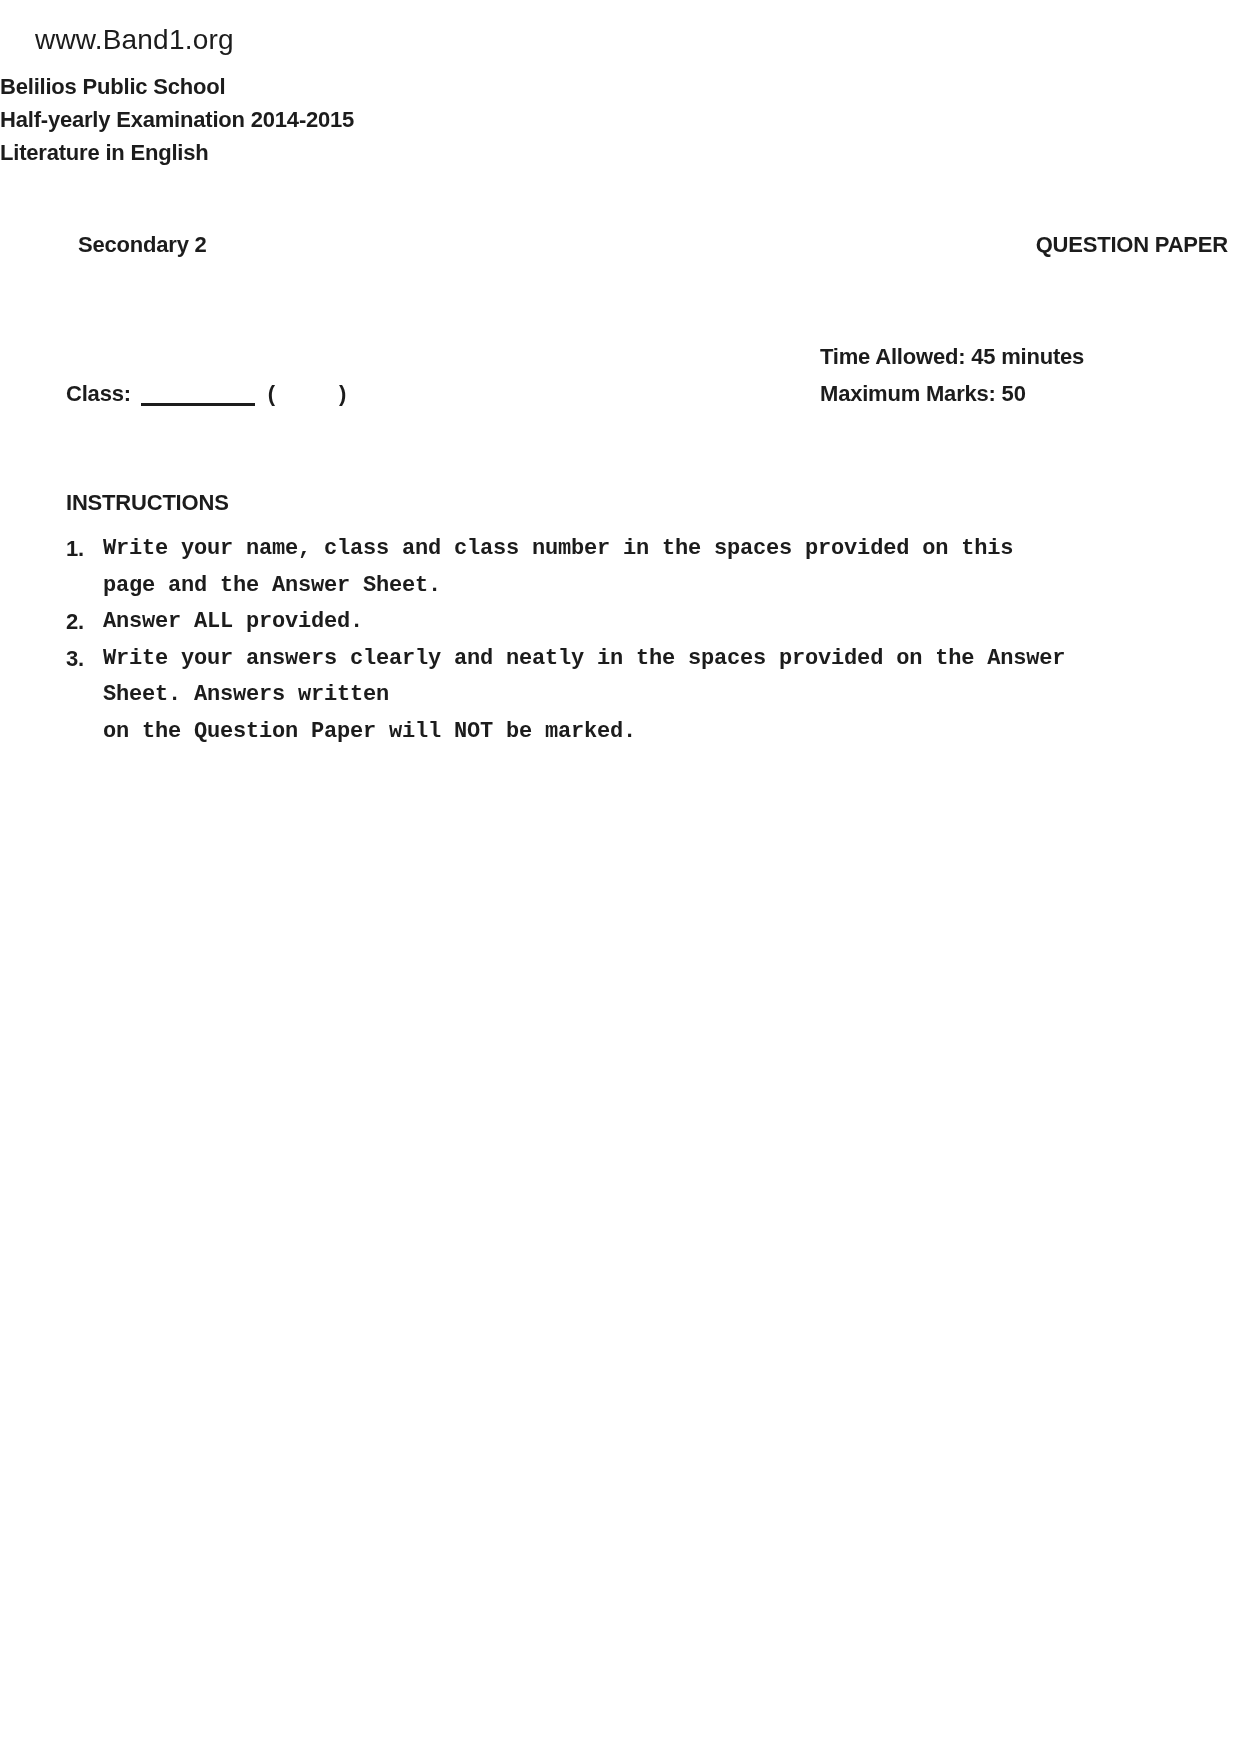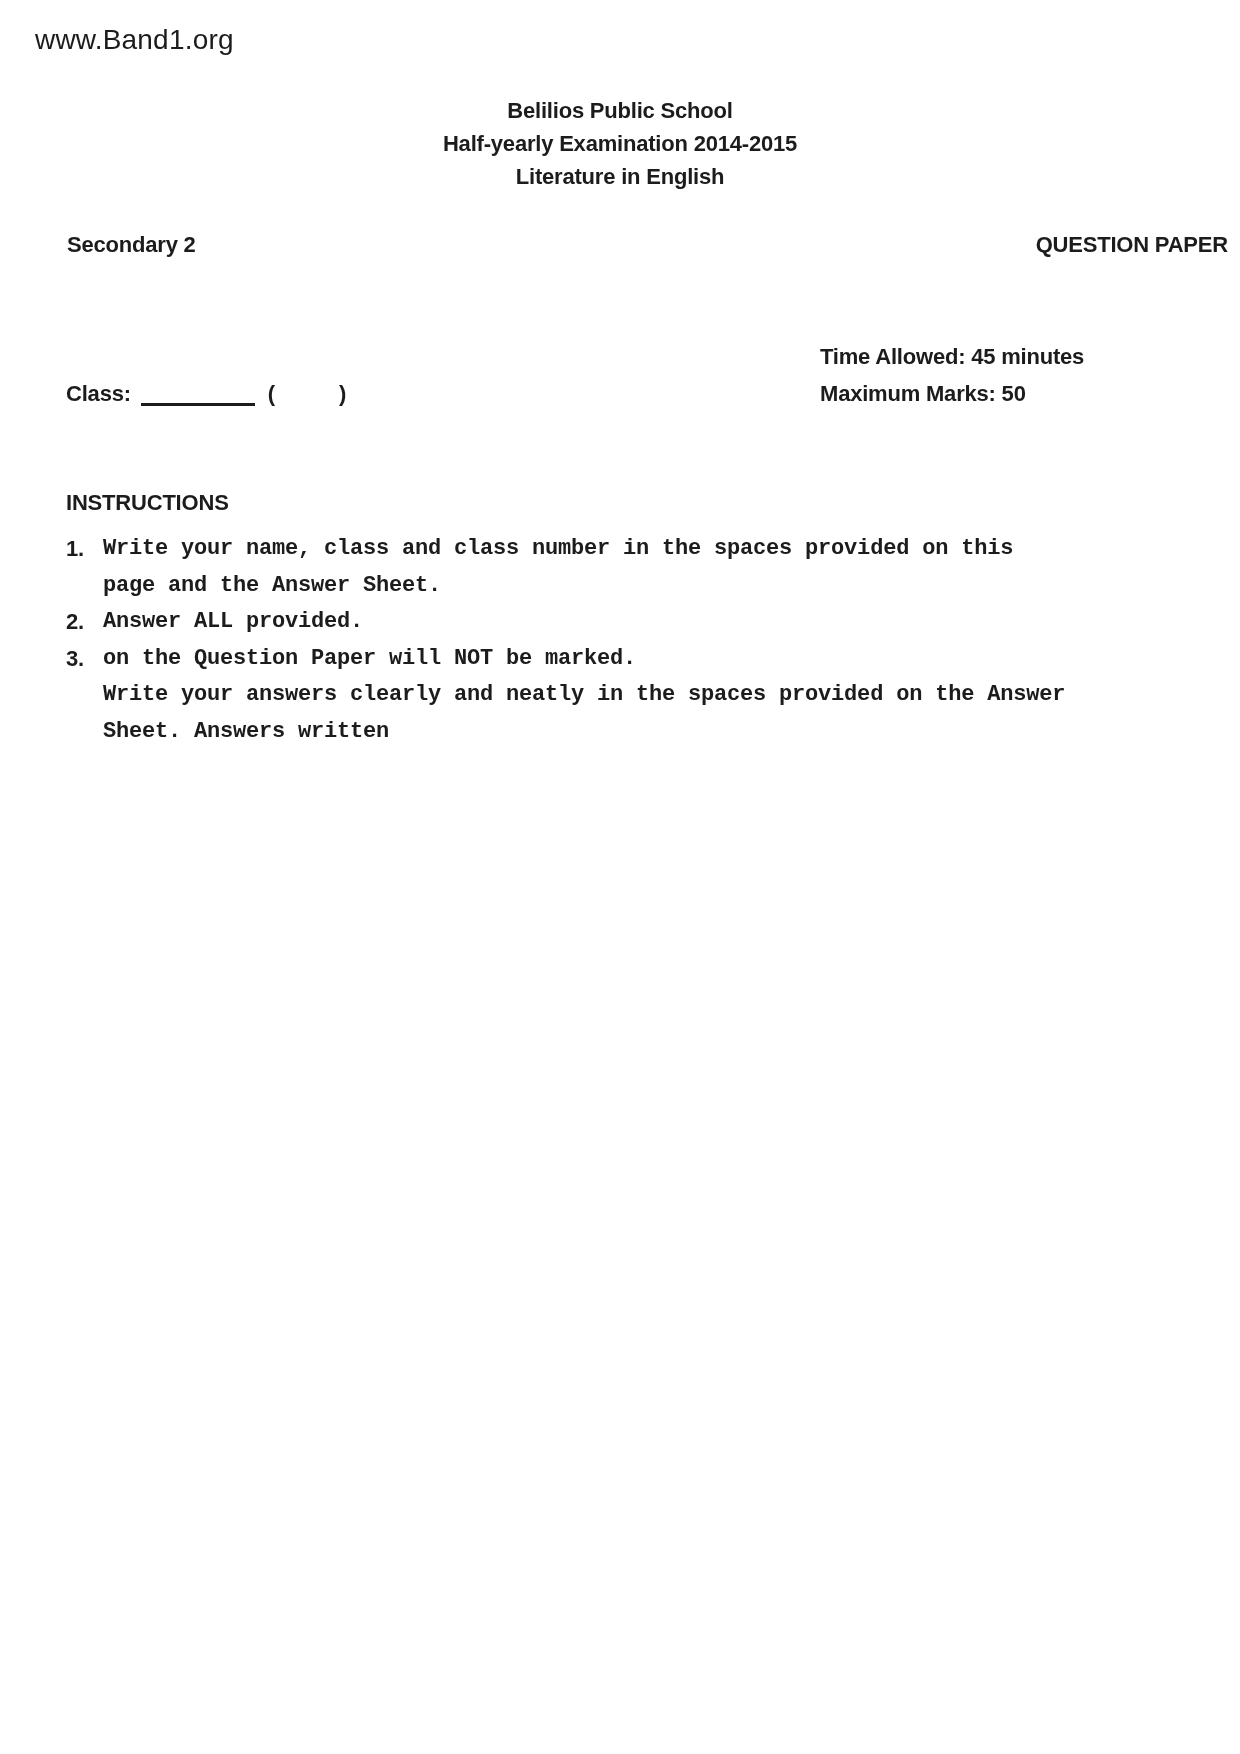--- a/index.html
+++ b/index.html
@@ -22,30 +22,29 @@
     top: 24px;
     font-size: 28px;
     font-weight: 400;
     letter-spacing: 0.2px;
   }
   .header-block {
     position: absolute;
     left: 0;
     right: 0;
     top: 70px;
-    text-align: center;
+    text-align: left;
     font-size: 22px;
     font-weight: 700;
     line-height: 33px;
     letter-spacing: -0.2px;
-    margin-top: 24px;
   }
   .title-row {
     position: absolute;
-    left: 1px;
+    left: 12px;
     right: 0;
     top: 232px;
     height: 28px;
     font-size: 22px;
     font-weight: 700;
     letter-spacing: -0.2px;
   }
   .level {
     position: absolute;
     left: 66px;
@@ -171,22 +170,22 @@
     <div class="instr-item">
       <span class="instr-num">2.</span>
       <span class="instr-text">
         <span class="instr-line">Answer ALL provided.</span>
       </span>
     </div>
 
     <div class="instr-item">
       <span class="instr-num">3.</span>
       <span class="instr-text">
+        <span class="instr-line">Write your answers clearly and neatly in the spaces provided on the Answer Sheet. Answers written</span>
         <span class="instr-line">on the Question Paper will NOT be marked.</span>
-        <span class="instr-line">Write your answers clearly and neatly in the spaces provided on the Answer Sheet. Answers written</span>
       </span>
     </div>
 
   </div>
 
   <div class="page-number">1</div>
 
 </div>
 
 </body></html>

